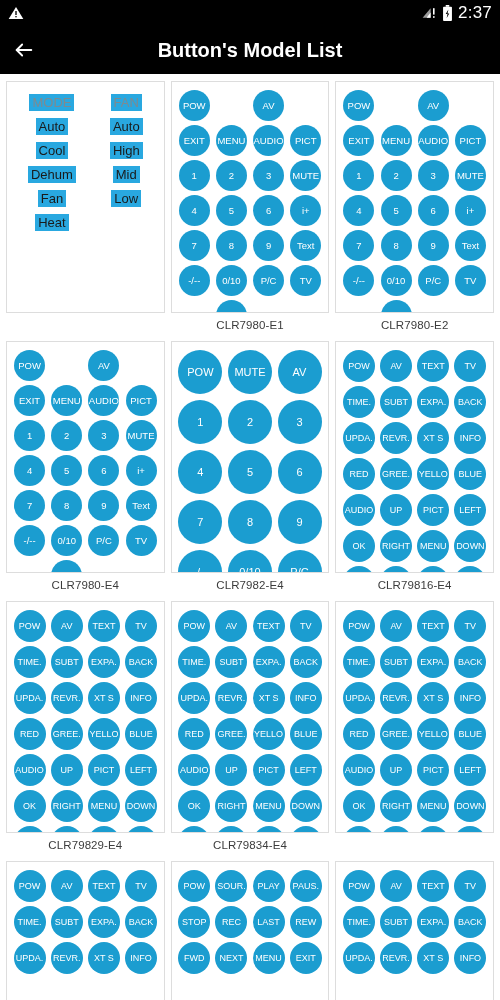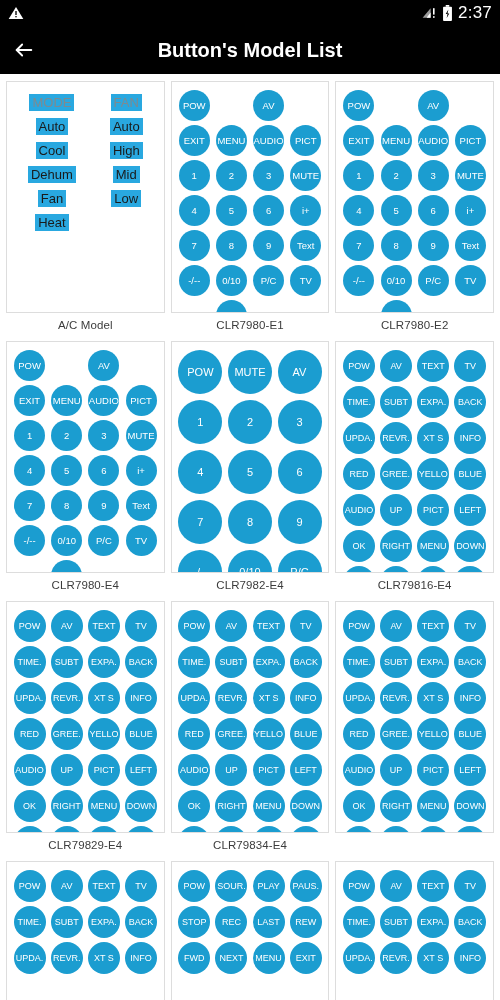--- a/index.html
+++ b/index.html
@@ -146,21 +146,20 @@
             </div>
             <div class="ac-col">
               <div class="ac-item head">FAN</div>
               <div class="ac-item">Auto</div>
               <div class="ac-item">High</div>
               <div class="ac-item">Mid</div>
               <div class="ac-item">Low</div>
             </div>
           </div>
         </div>
-        <div class="card-label">A/C Model</div>
       </div>
       <div class="cell">
         <div class="card lay-4col">
           <div class="btnrow">
             <div class="slot">
               <div class="btn">POW</div>
             </div>
             <div class="slot">
               <div class="btn empty"></div>
             </div>

